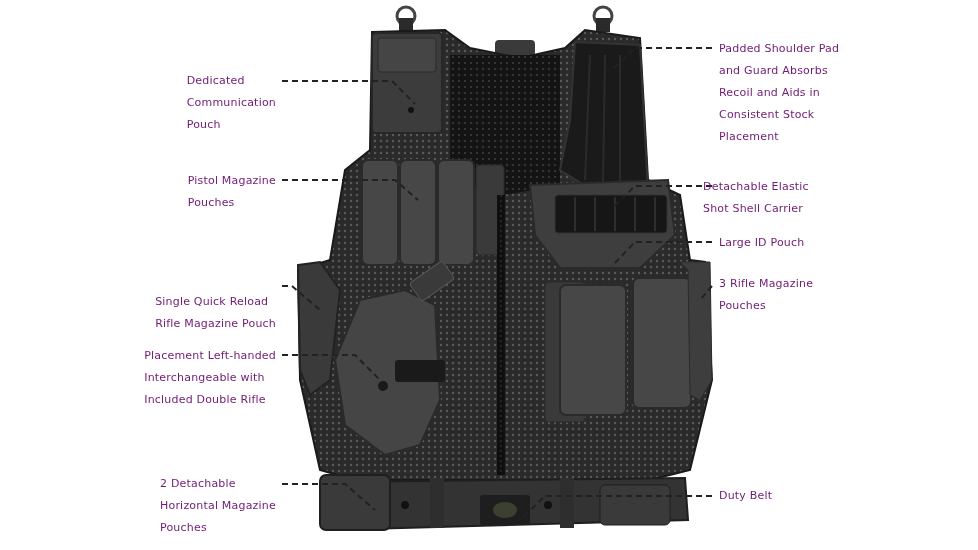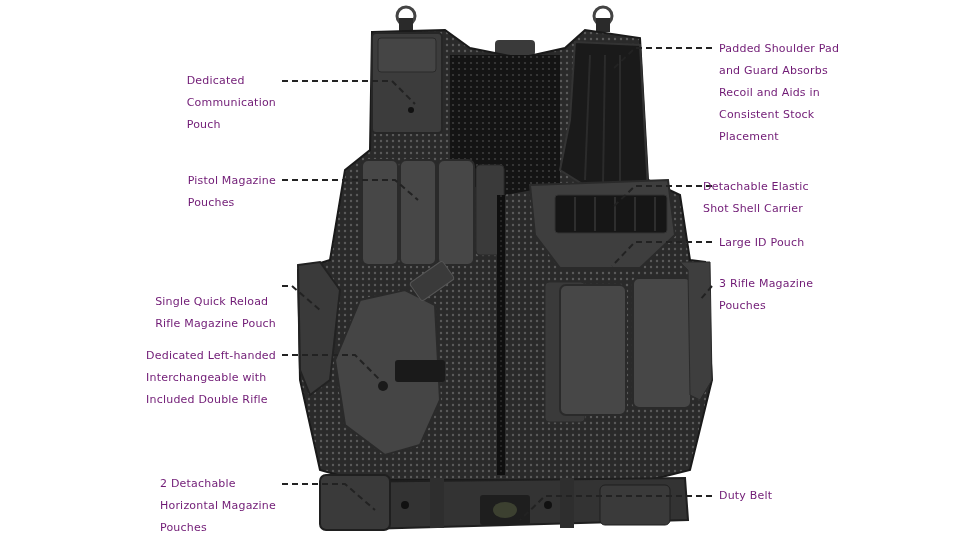--- a/index.html
+++ b/index.html
@@ -137,21 +137,21 @@
     <span>Pistol Magazine</span>
     <span>Pouches</span>
   </div>
 
   <div class="label left" style="right:702px;top:263px;margin-top:28px;">
     <span>Single Quick Reload</span>
     <span>Rifle Magazine Pouch</span>
   </div>
 
   <div class="label left" style="right:702px;top:345px;">
-    <span>Dedicated Left-handed</span>
+    <span>Placement Left-handed</span>
     <span>Interchangeable with</span>
     <span>Included Double Rifle</span>
   </div>
 
   <div class="label left" style="right:702px;top:473px;">
     <span>2 Detachable</span>
     <span>Horizontal Magazine</span>
     <span>Pouches</span>
   </div>
 

